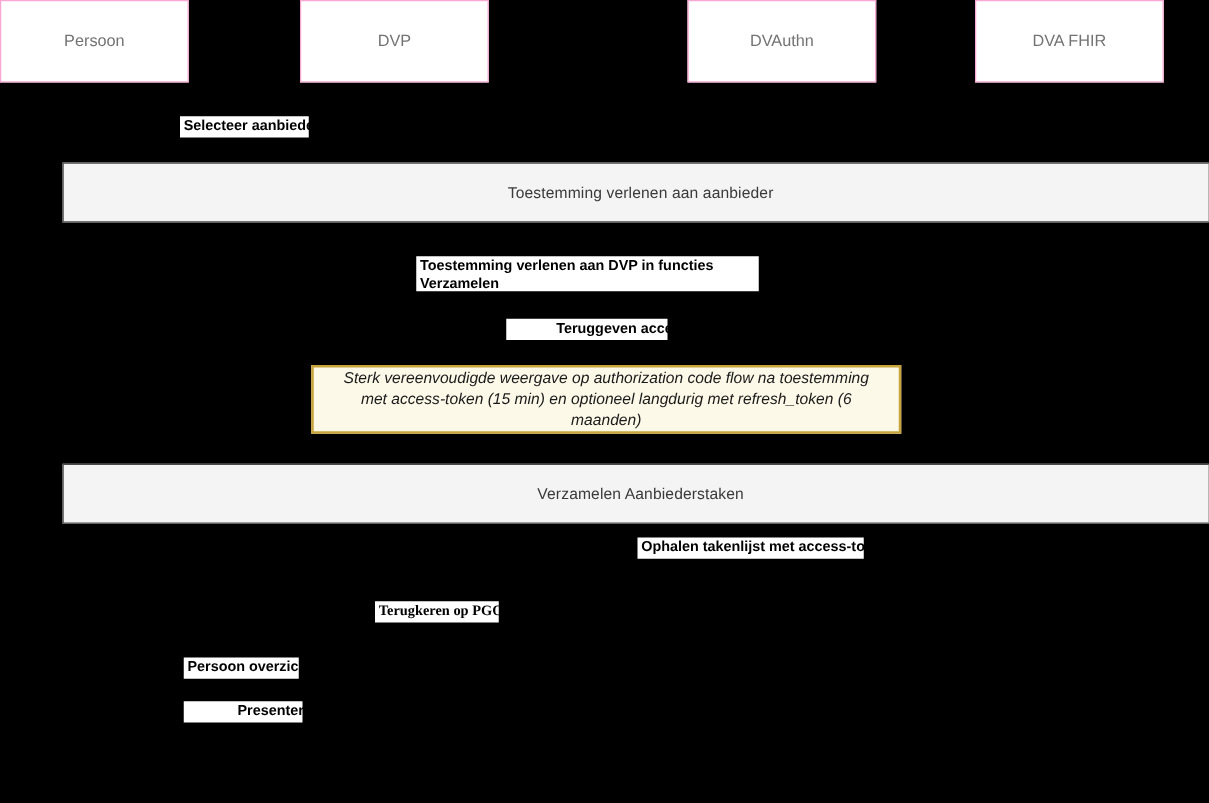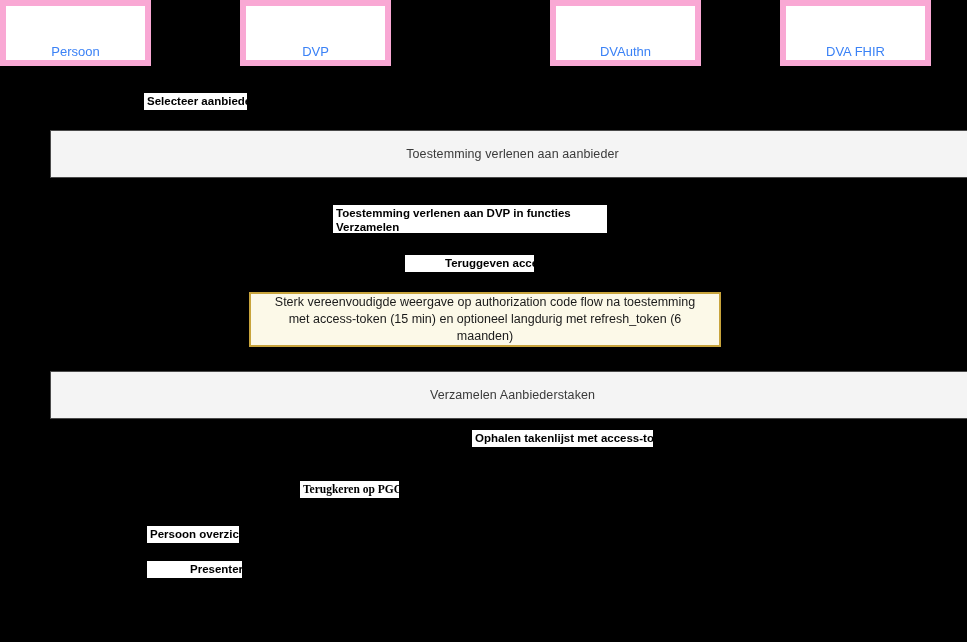--- a/index.html
+++ b/index.html
@@ -19,26 +19,26 @@
     position: relative;
     width: 967px;
     height: 642px;
     background: #000000;
   }
 
   
   .participant {
     position: absolute;
     background: #ffffff;
-    border: 6px solid #f9a8d4;
+    border: 1px solid #f9a8d4;
     box-sizing: border-box;
     display: flex;
-    align-items: flex-end;
+    align-items: center;
     justify-content: center;
-    color: #3b82f6;
+    color: #737373;
     font-size: 13px;
     line-height: 1.2;
   }
 
   
   .lifeline {
     position: absolute;
     width: 1px;
     background: #000000;
   }
@@ -121,28 +121,28 @@
 
   <div class="band" style="left:50px;top:130px;width:925px;height:48px;">
     <span>Toestemming verlenen aan aanbieder</span>
   </div>
 
   <div class="msg multiline" style="left:333px;top:205px;width:274px;height:28px;">Toestemming verlenen aan DVP in functies Verzamelen
 en Starten na identificeren met DigiD</div>
 
   <div class="msg" style="left:405px;top:255px;width:129px;height:17px;padding-left:40px;">Teruggeven access-token</div>
 
-  <div class="note" style="left:249px;top:292px;width:472px;height:55px;">Sterk vereenvoudigde weergave op authorization code flow na toestemming
+  <div class="note" style="left:249px;top:292px;width:472px;height:55px;font-style:italic;">Sterk vereenvoudigde weergave op authorization code flow na toestemming
 met access-token (15 min) en optioneel langdurig met refresh_token (6 maanden)</div>
 
   <div class="band" style="left:50px;top:371px;width:925px;height:48px;">
     <span>Verzamelen Aanbiederstaken</span>
   </div>
 
-  <div class="msg" style="left:472px;top:430px;width:181px;height:17px;">Ophalen takenlijst met access-token</div>
+  <div class="msg" style="left:510px;top:430px;width:181px;height:17px;">Ophalen takenlijst met access-token</div>
 
   <div class="msg" style="left:300px;top:481px;width:99px;height:17px;font-family:Liberation Serif, serif;">Terugkeren op PGO</div>
 
   <div class="msg" style="left:147px;top:526px;width:92px;height:17px;">Persoon overzicht</div>
 
   <div class="msg" style="left:147px;top:561px;width:95px;height:17px;padding-left:43px;">Presenteren taken</div>
 
 </div>
 
 </body></html>

